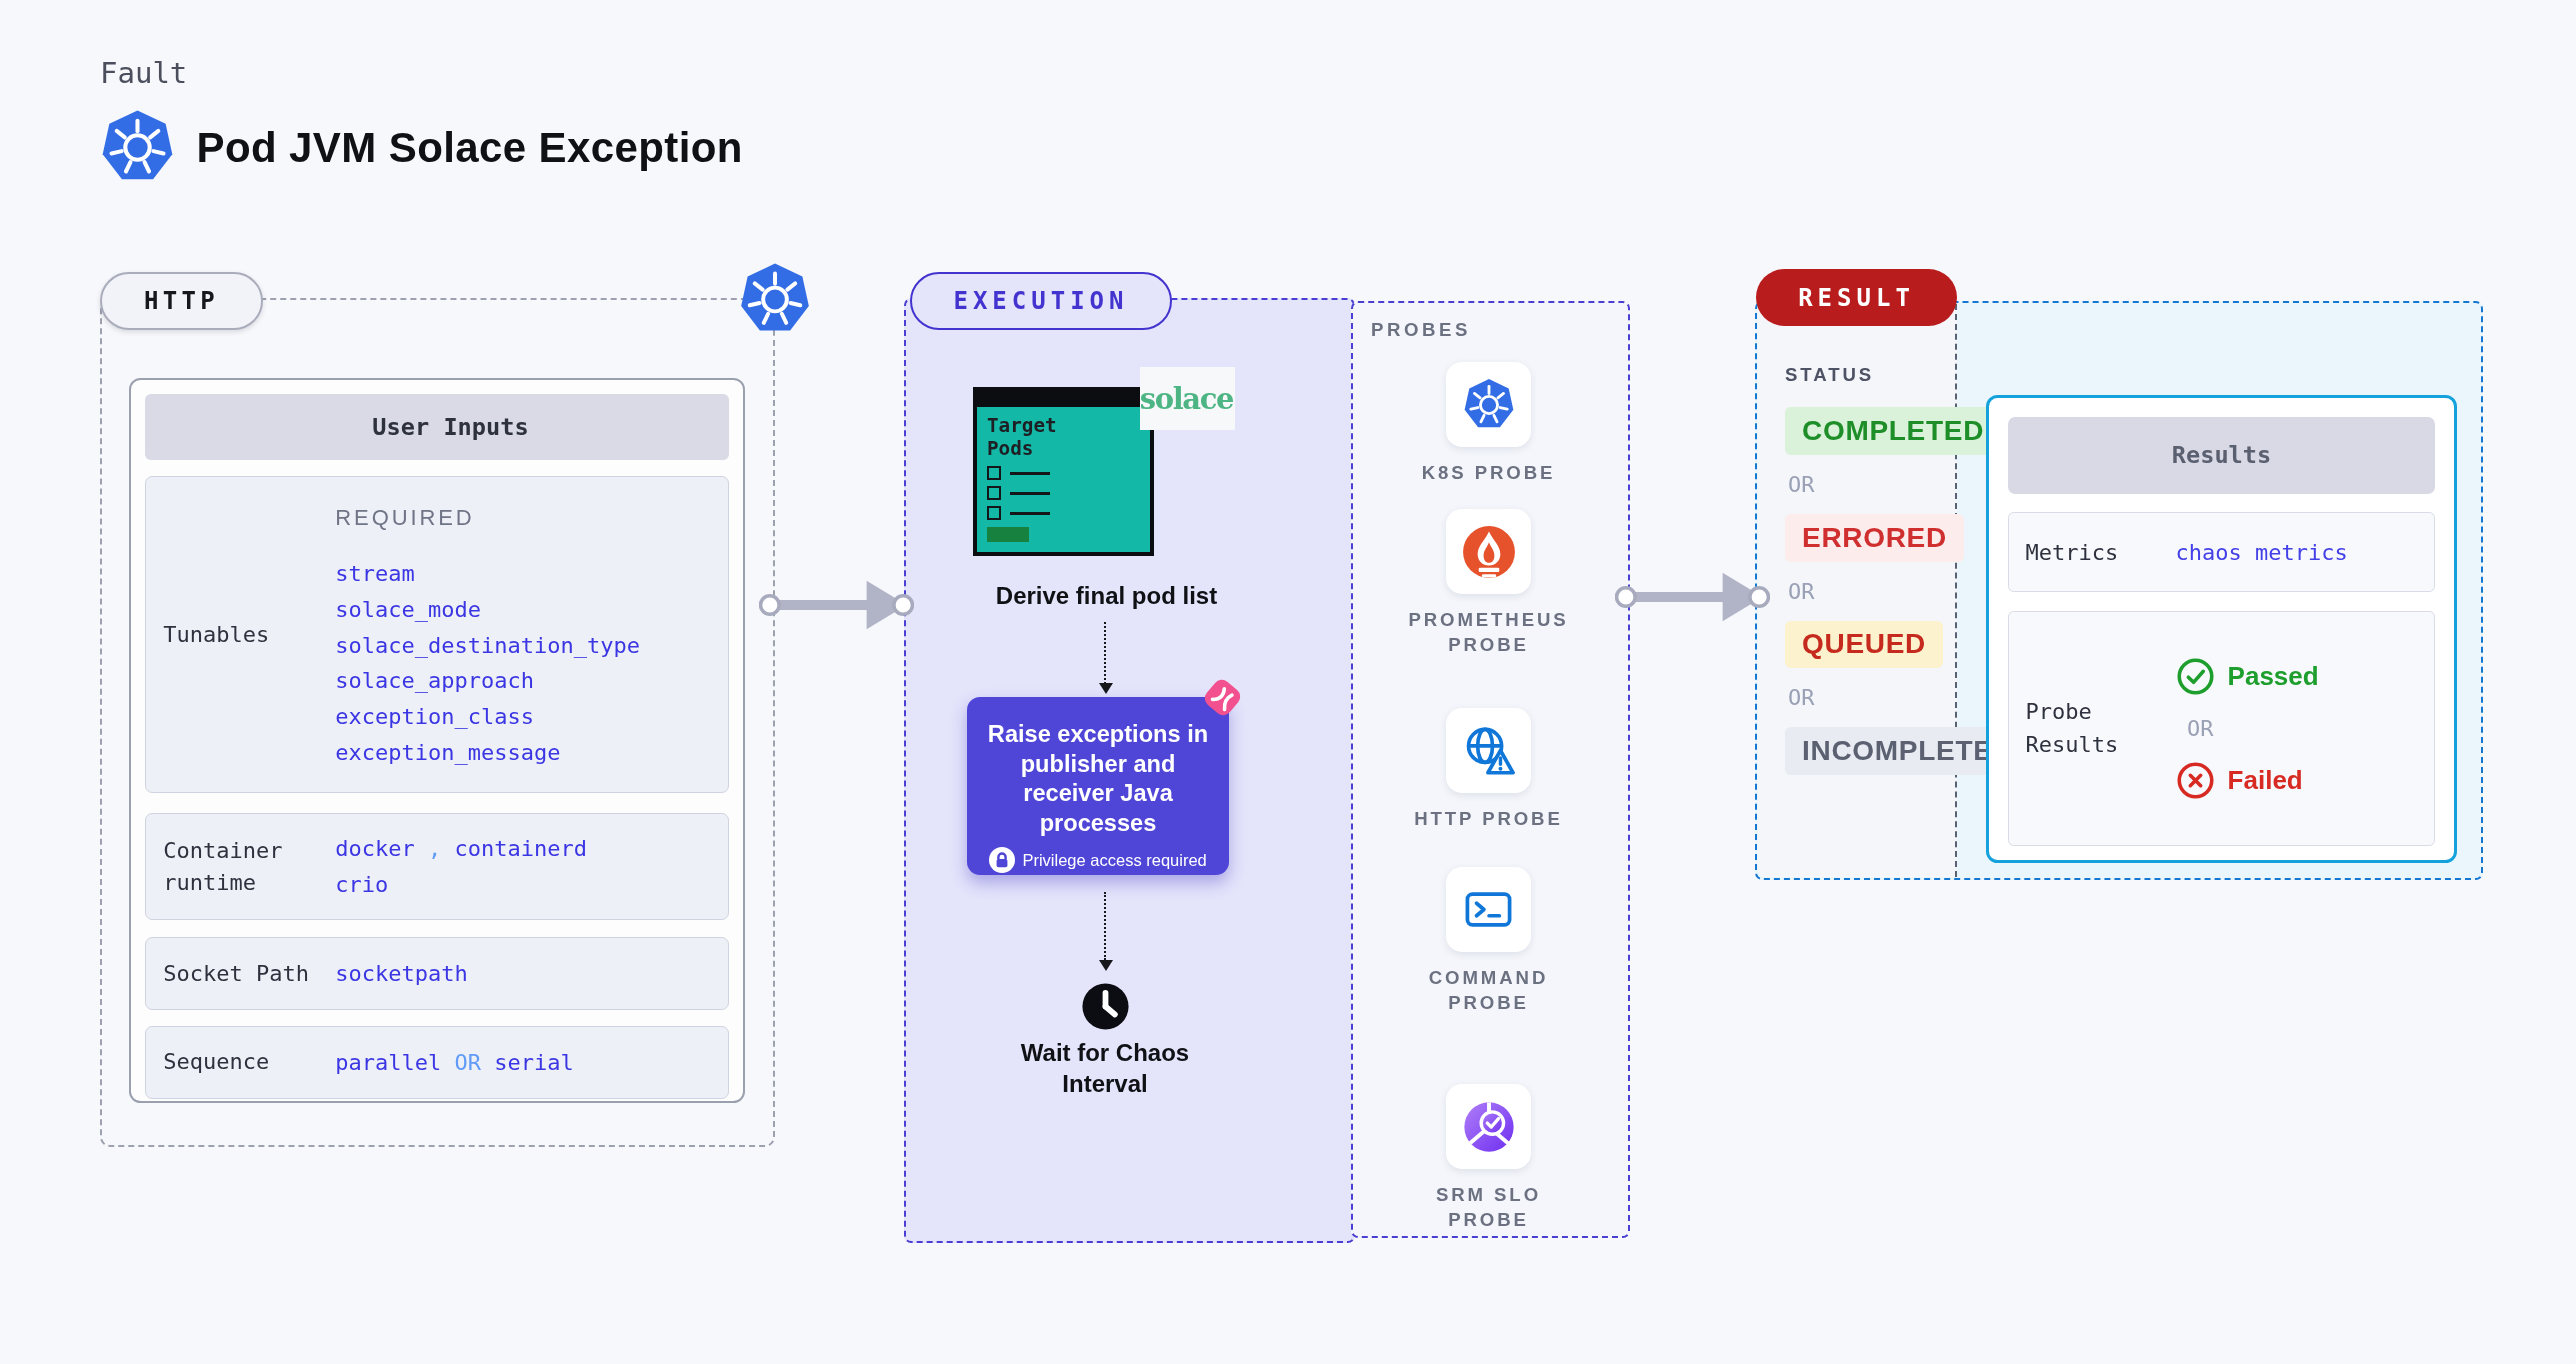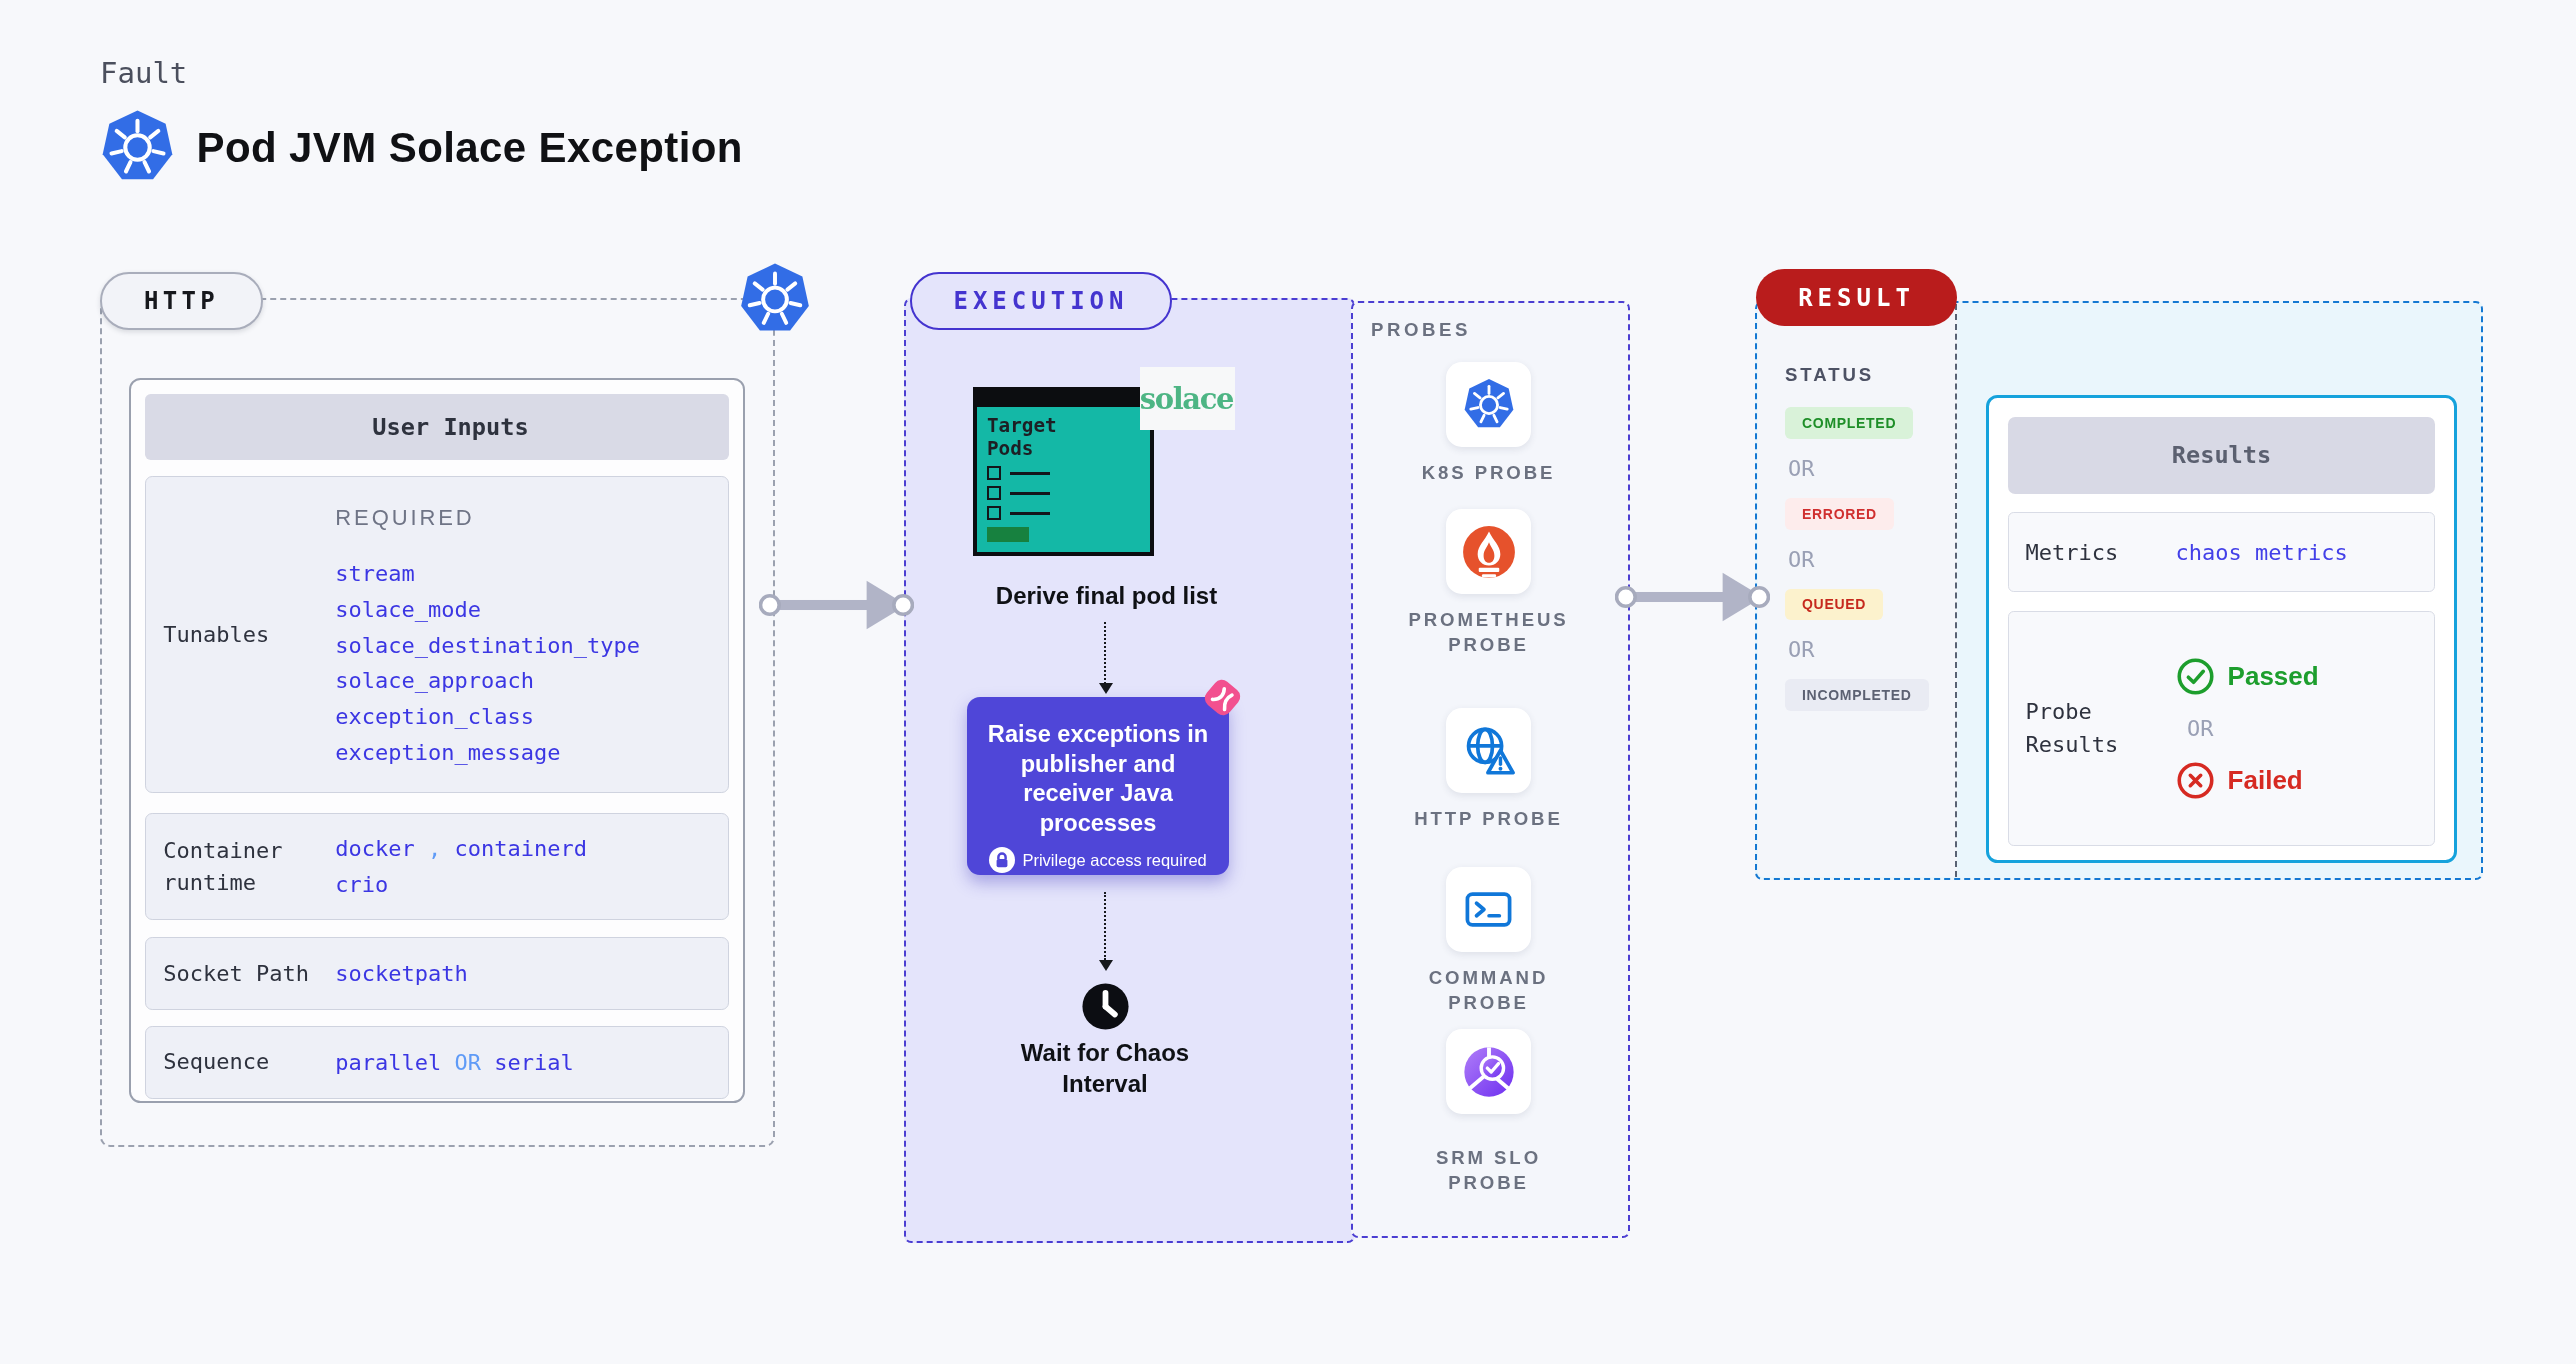--- a/index.html
+++ b/index.html
@@ -74,30 +74,30 @@
   .clock{left:1081px;top:982px;}
   .wait{left:992px;top:1037px;width:226px;text-align:center;font-size:24px;font-weight:bold;color:#0f1115;line-height:1.3;}
 
   
   .probes-title{left:1371px;top:319px;font-size:18.6px;font-weight:bold;letter-spacing:3.6px;color:#6b7180;}
   .probe{position:absolute;left:1351px;width:275px;display:flex;flex-direction:column;align-items:center;}
   .probe-card{width:85px;height:85px;background:#ffffff;border-radius:15.8px;display:flex;align-items:center;
               justify-content:center;box-shadow:0 2.1px 7.2px rgba(50,56,90,.10);}
   .probe-label{margin-top:13px;width:179px;text-align:center;font-size:18.6px;font-weight:bold;letter-spacing:2.9px;
                color:#6b7180;line-height:1.35;}
-  .pk8s{top:362px;} .pprom{top:509px;} .phttp{top:708px;} .pcmd{top:867px;} .psrm{top:1029px;gap:18px;}
+  .pk8s{top:362px;} .pprom{top:509px;} .phttp{top:708px;} .pcmd{top:867px;} .psrm{top:1084px;}
 
   
   .result-outer{left:1755px;top:301px;width:728px;height:579px;background:#eaf6fc;border:2.9px dashed #1478d2;
                 border-radius:7.2px;box-sizing:border-box;}
   .status-col{left:1758px;top:304px;width:199px;height:573px;background:#f4f6fa;border-right:2.1px dashed #596273;
               box-sizing:border-box;border-radius:5.7px 0 0 5.7px;}
   .status-label{left:1785px;top:364px;font-size:18.6px;font-weight:bold;letter-spacing:2.9px;color:#4d5264;}
   .status-stack{left:1785px;top:407px;display:flex;flex-direction:column;align-items:flex-start;gap:17px;}
-  .badge{padding:7.9px 17px;border-radius:5.7px;font-size:14px;font-weight:bold;letter-spacing:0.7px;}
+  .badge{padding:7.9px 17px;border-radius:5.7px;font-size:28px;font-weight:bold;letter-spacing:0.7px;}
   .b-completed{background:#d9f2d9;color:#1e8e28;}
   .b-errored{background:#fdecec;color:#d02f2f;}
   .b-queued{background:#fcf2cd;color:#c6291d;}
   .b-incompleted{background:#e9ebf3;color:#5c6172;}
   .or{font-family:"DejaVu Sans Mono",monospace;font-size:22px;color:#9aa0b5;margin-left:2.9px;}
 
   .output-card{left:1986px;top:395px;width:471px;height:468px;background:#ffffff;border:3.6px solid #15a2dc;
                border-radius:11.5px;box-sizing:border-box;padding:18.6px;}
   .output-header{height:77px;background:#d8d9e5;border-radius:7.2px;display:flex;align-items:center;justify-content:center;
                  font-size:23.6px;font-weight:bold;color:#5b6070;margin-bottom:18.6px;}

